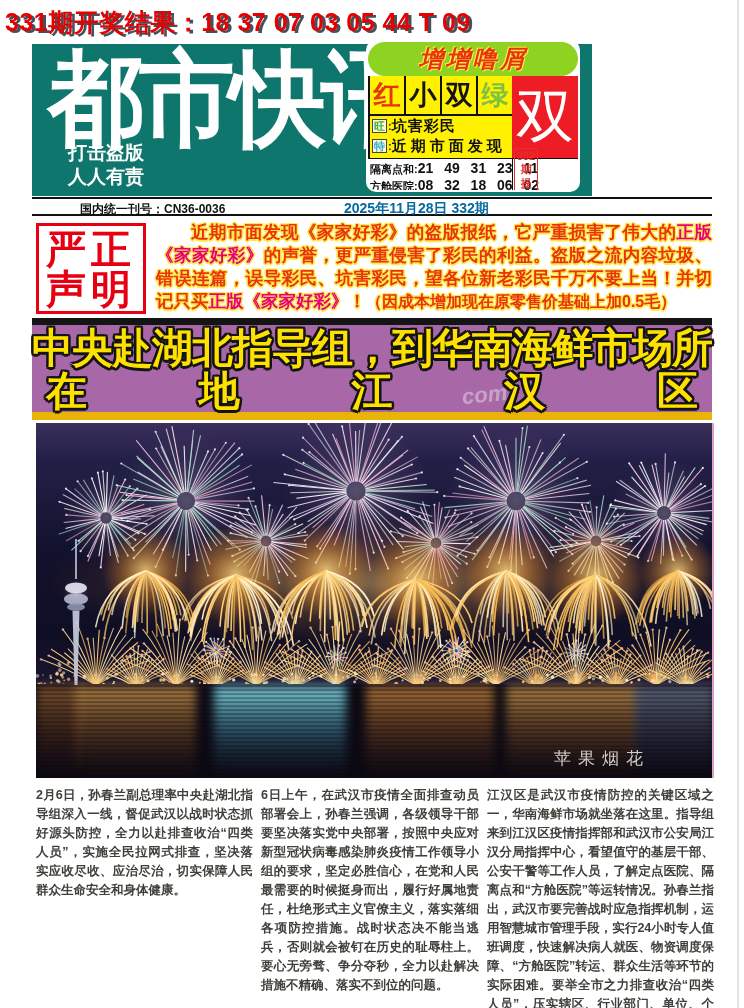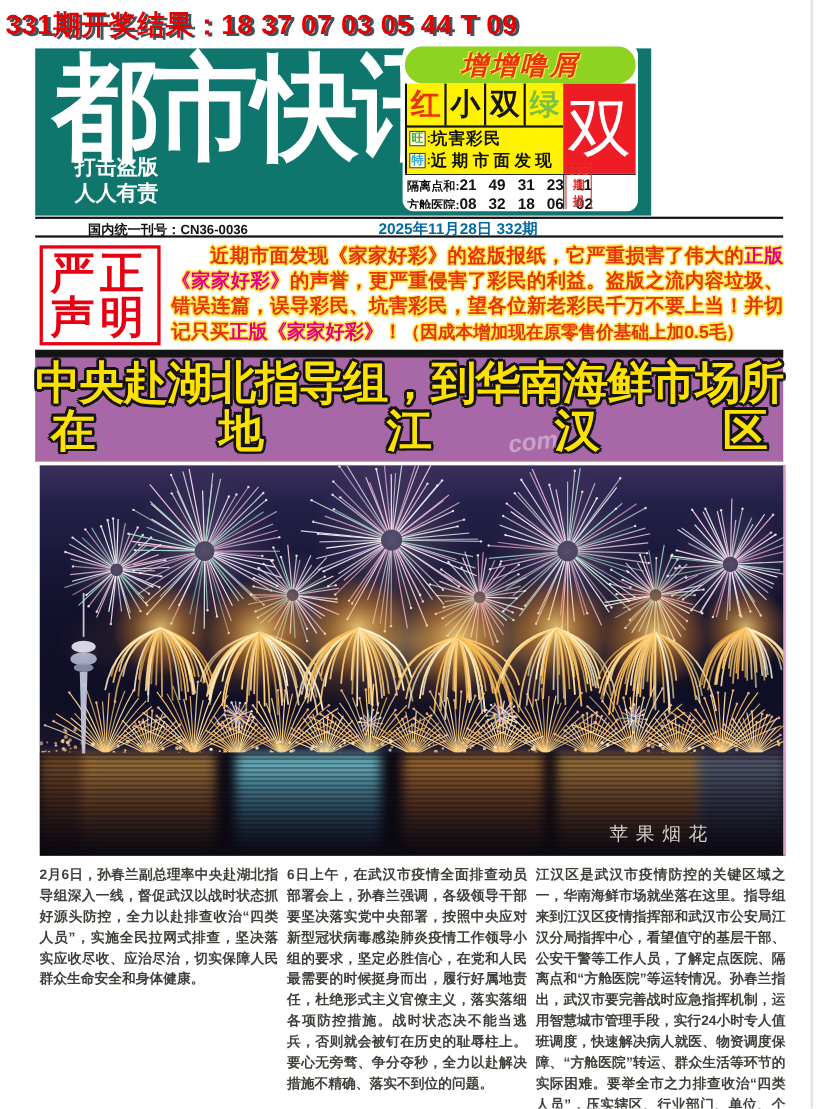--- a/index.html
+++ b/index.html
@@ -97,39 +97,39 @@
     text-shadow:-1px -1px 0 #ffe94e, 1px -1px 0 #ffe94e, -1px 1px 0 #ffe94e, 1px 1px 0 #ffe94e,
       -1.5px 0 0 #ffe94e, 1.5px 0 0 #ffe94e, 0 -1.5px 0 #ffe94e, 0 1.5px 0 #ffe94e;
   }
   .seg-red { color:#e8340c; }
   .seg-magenta { color:#e6007e; }
   .seg-small { font-size:16px; color:#e8340c; }
 
   
   .banner {
     position:absolute; left:32px; top:318px; width:680px; height:102px;
-    background:#a868a8; border-top:7px solid #141414; border-bottom:1px solid #eab308;
+    background:#a868a8; border-top:7px solid #141414; border-bottom:8px solid #eab308;
   }
   .banner-line1 {
     margin-top:1px; text-align:center; font-size:41px; font-weight:900; color:#ffe100;
     line-height:44px; letter-spacing:-1px; white-space:nowrap;
   }
   .banner-line2 { display:flex; justify-content:space-between; padding:0 14px; }
   .banner-line2 span { font-size:41px; font-weight:900; color:#ffe100; line-height:42px; }
   .o-black {
     text-shadow:-2px -2px 0 #141414, 2px -2px 0 #141414, -2px 2px 0 #141414, 2px 2px 0 #141414,
       -2.5px 0 0 #141414, 2.5px 0 0 #141414, 0 -2.5px 0 #141414, 0 2.5px 0 #141414;
   }
   .banner-watermark {
     position:absolute; left:430px; bottom:4px; color:rgba(235,235,235,0.45);
     font-size:22px; font-style:italic; transform:rotate(-6deg); font-weight:bold;
   }
 
   
-  .photo { position:absolute; left:36px; top:423px; width:678px; height:355px; background:#14b8a6; overflow:hidden; }
+  .photo { position:absolute; left:36px; top:423px; width:678px; height:355px; background:#f97316; overflow:hidden; }
   .photo-pink-edge { position:absolute; right:0; top:0; width:2px; height:100%; background:#dca0c4; z-index:5; }
 
   
   .articles { position:absolute; left:36px; top:786px; width:678px; display:flex; gap:8px; }
   .article-col {
     font-size:12.5px; font-weight:600; color:#413f3a; line-height:19px; text-align:justify;
   }
   .col1 { width:217px; } .col2 { width:218px; } .col3 { flex:1; }
 </style>
 </head>

